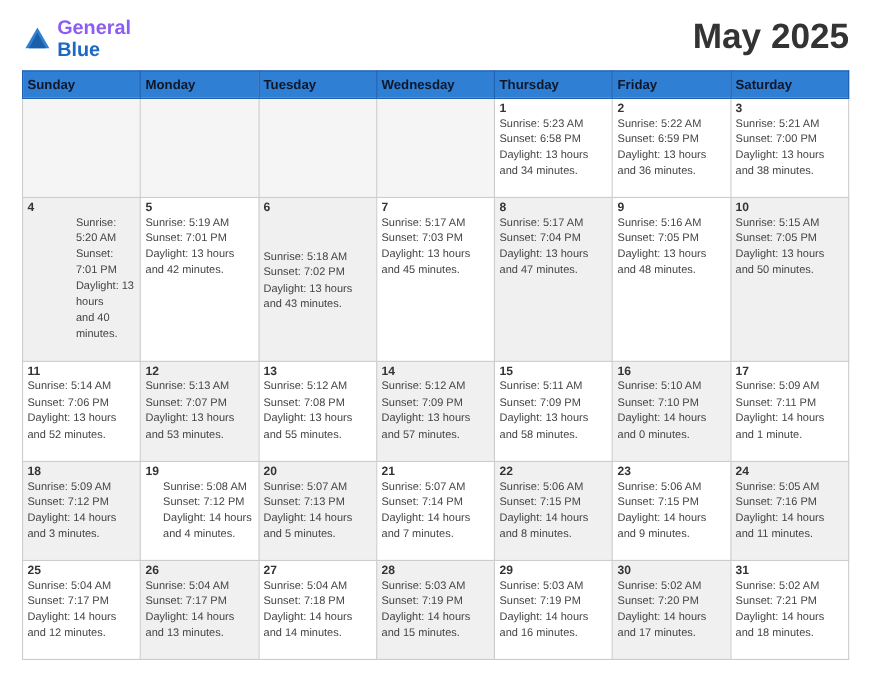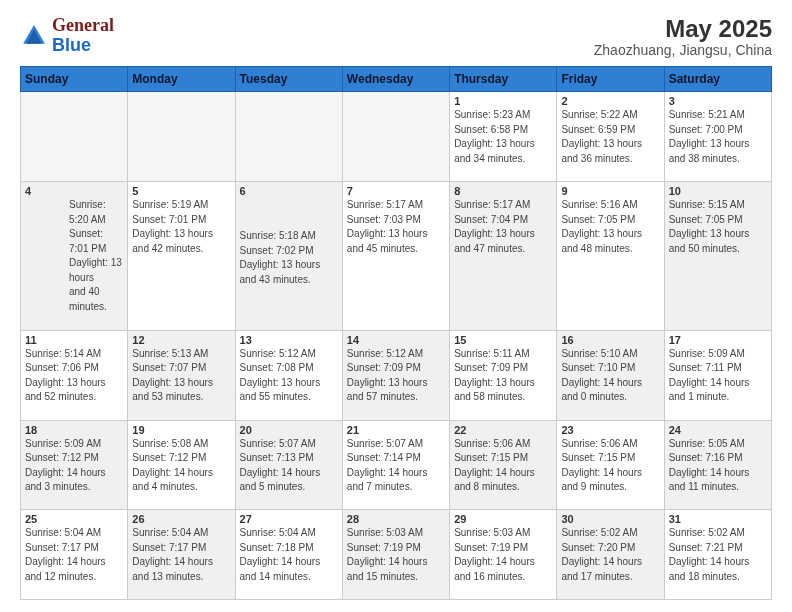--- a/index.html
+++ b/index.html
@@ -26,31 +26,31 @@
     .logo {
       display: flex;
       align-items: center;
       gap: 4px;
     }
     .logo-text {
       font-size: 18px;
       font-weight: bold;
       line-height: 1.1;
     }
-    .logo-general { color: #7f1d1d; font-family: Liberation Serif, serif; }
+    .logo-general { color: #8b5cf6; }
     .logo-blue { color: #1a6abf; }
     .logo-icon {
       width: 28px;
       height: 28px;
     }
     .title-block {
       text-align: right;
     }
     .month-year {
-      font-size: 24px;
+      font-size: 32px;
       font-weight: bold;
       color: #333;
       line-height: 1.1;
     }
     .location {
       font-size: 14px;
       color: #555;
     }
     .calendar {
       flex: 1;
@@ -106,21 +106,20 @@
         <polygon points="18,4 32,28 4,28" fill="#2f7fd4"></polygon>
         <polygon points="18,10 28,28 8,28" fill="#1a5fa8"></polygon>
       </svg>
       <div class="logo-text">
         <span class="logo-general">General</span><br>
         <span class="logo-blue">Blue</span>
       </div>
     </div>
     <div class="title-block">
       <div class="month-year">May 2025</div>
-      <div class="location">Zhaozhuang, Jiangsu, China</div>
     </div>
   </div>
 
   <table class="calendar">
     <thead>
       <tr>
       <th>Sunday</th>
           <th>Monday</th>
           <th>Tuesday</th>
           <th>Wednesday</th>
@@ -262,21 +261,21 @@
         <tr>
           <td class="shade">
             <span class="day-num">18</span>
             <div class="day-info" style="white-space: pre-line;">Sunrise: 5:09 AM
 Sunset: 7:12 PM
 Daylight: 14 hours
 and 3 minutes.</div>
           </td>
           <td>
             <span class="day-num">19</span>
-            <div class="day-info" style="white-space: pre-line;">Sunrise: 5:08 AM
+            <div class="day-info" style="white-space: pre-line; margin-left: 16px;">Sunrise: 5:08 AM
 Sunset: 7:12 PM
 Daylight: 14 hours
 and 4 minutes.</div>
           </td>
           <td class="shade">
             <span class="day-num">20</span>
             <div class="day-info" style="white-space: pre-line;">Sunrise: 5:07 AM
 Sunset: 7:13 PM
 Daylight: 14 hours
 and 5 minutes.</div>

